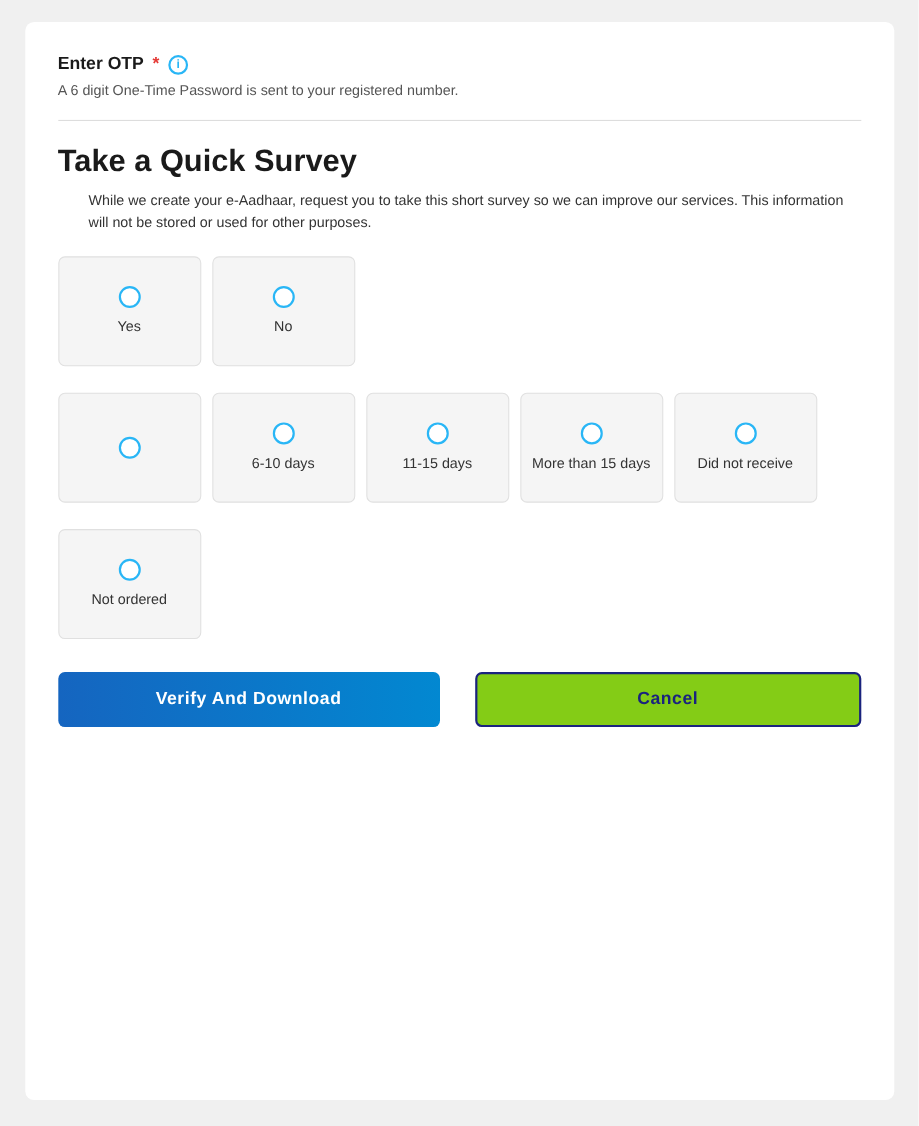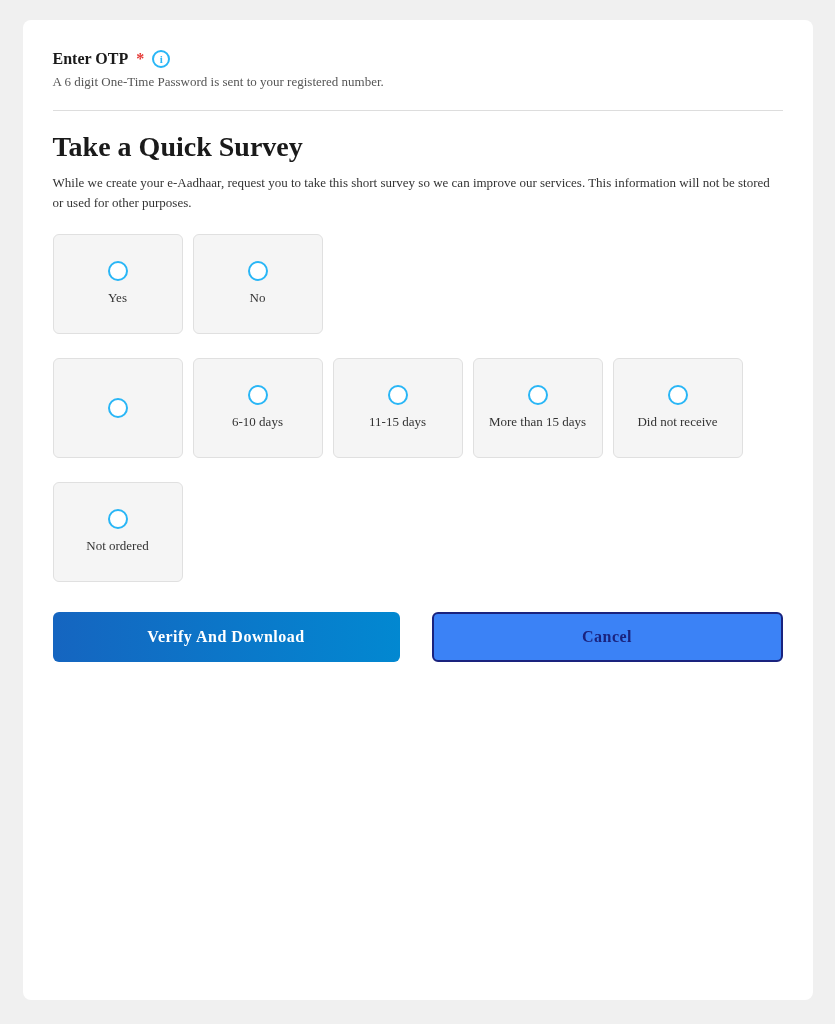--- a/index.html
+++ b/index.html
@@ -1,15 +1,15 @@
 <!DOCTYPE html>
 <html><head>
   <meta charset="utf-8">
   <style>
-    * { box-sizing: border-box; margin: 0; padding: 0; font-family: Liberation Serif, serif; }
+    * { box-sizing: border-box; margin: 0; padding: 0; }
     body {
       font-family: Arial, sans-serif;
       background: #f0f0f0;
       display: flex;
       justify-content: center;
       align-items: flex-start;
       min-height: 100vh;
       padding: 20px;
     }
     .container {
@@ -65,20 +65,21 @@
       font-size: 28px;
       font-weight: bold;
       color: #1a1a1a;
       margin-bottom: 10px;
     }
     .survey-desc {
       font-size: 13px;
       color: #333;
       margin-bottom: 22px;
       line-height: 1.5;
+      margin-left: 28px;
     }
     .question {
       font-size: 15px;
       font-weight: 500;
       color: #1a1a1a;
       margin-bottom: 16px;
       line-height: 1.5;
     }
     .question-number {
       font-weight: bold;
@@ -130,21 +131,21 @@
       border: none;
       border-radius: 6px;
       font-size: 16px;
       font-weight: 600;
       cursor: pointer;
       letter-spacing: 0.5px;
     }
     .btn-cancel {
       flex: 1;
       padding: 14px 20px;
-      background: #3b82f6;
+      background: #84cc16;
       color: #1a237e;
       border: 2px solid #1a237e;
       border-radius: 6px;
       font-size: 16px;
       font-weight: 600;
       cursor: pointer;
       letter-spacing: 0.5px;
     }
   </style>
 </head>

